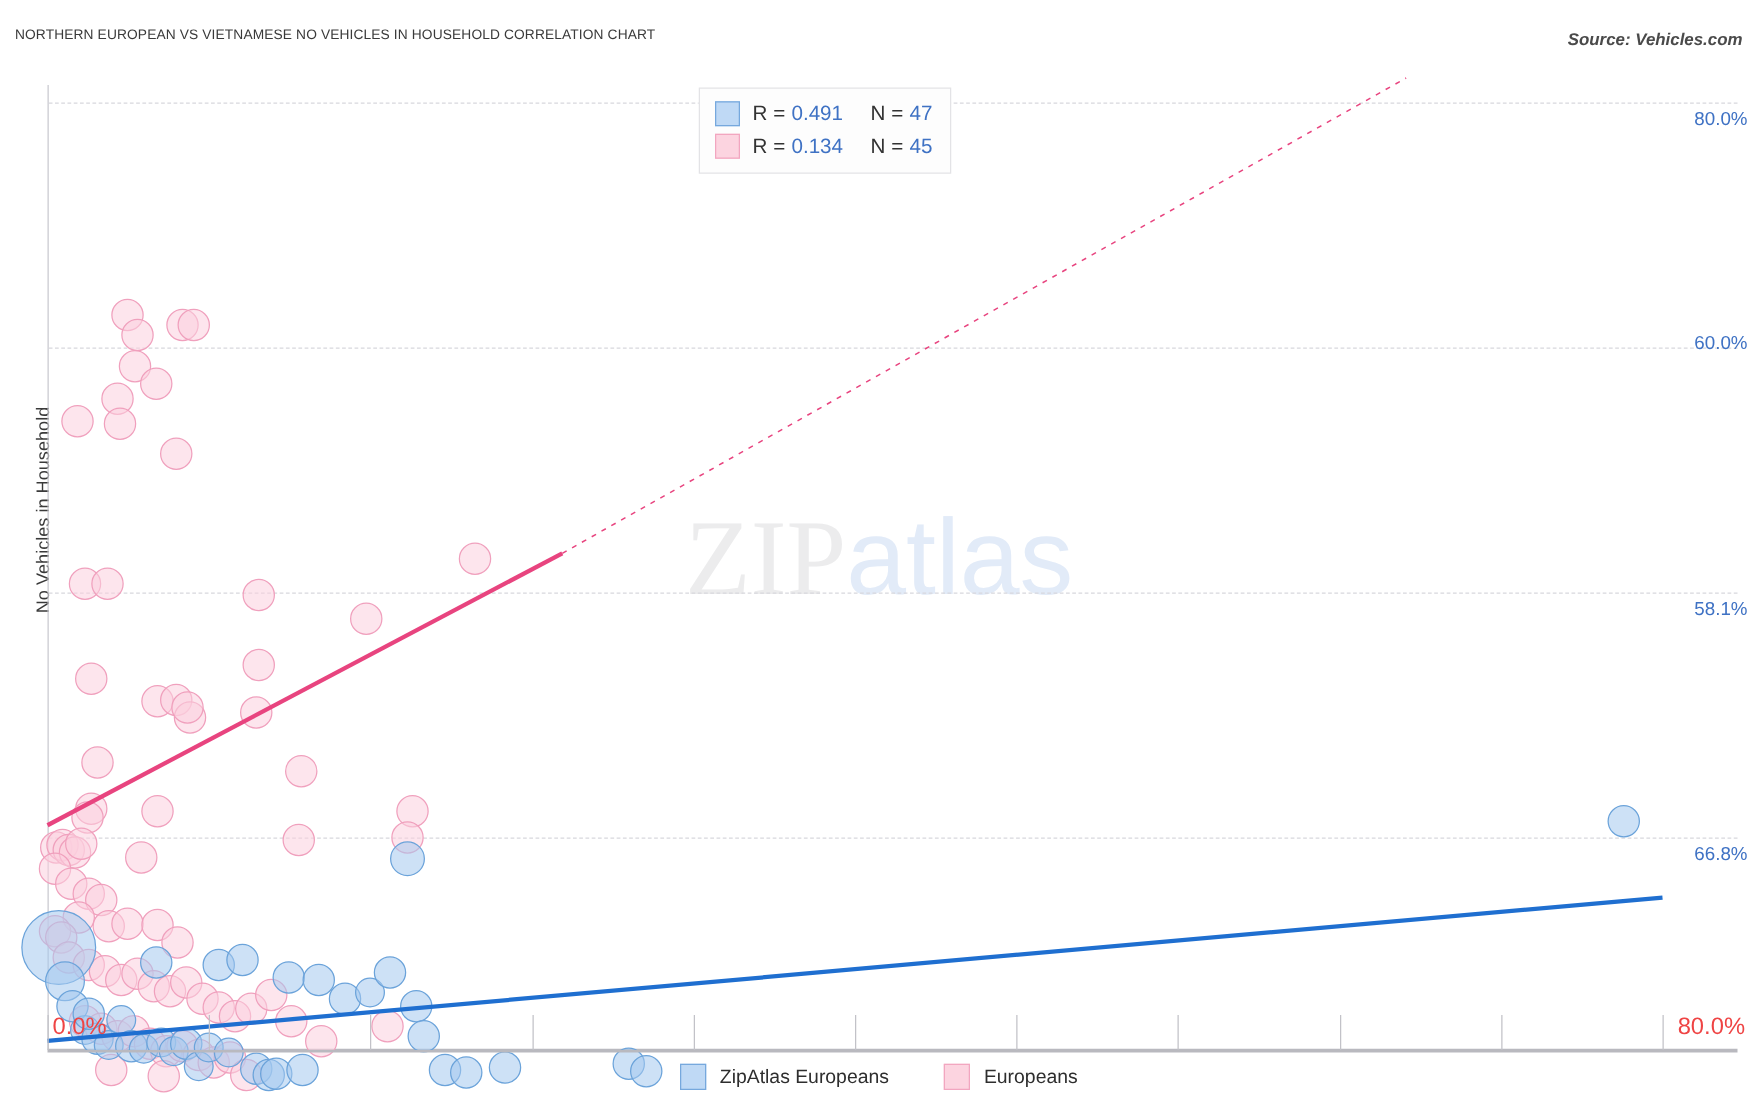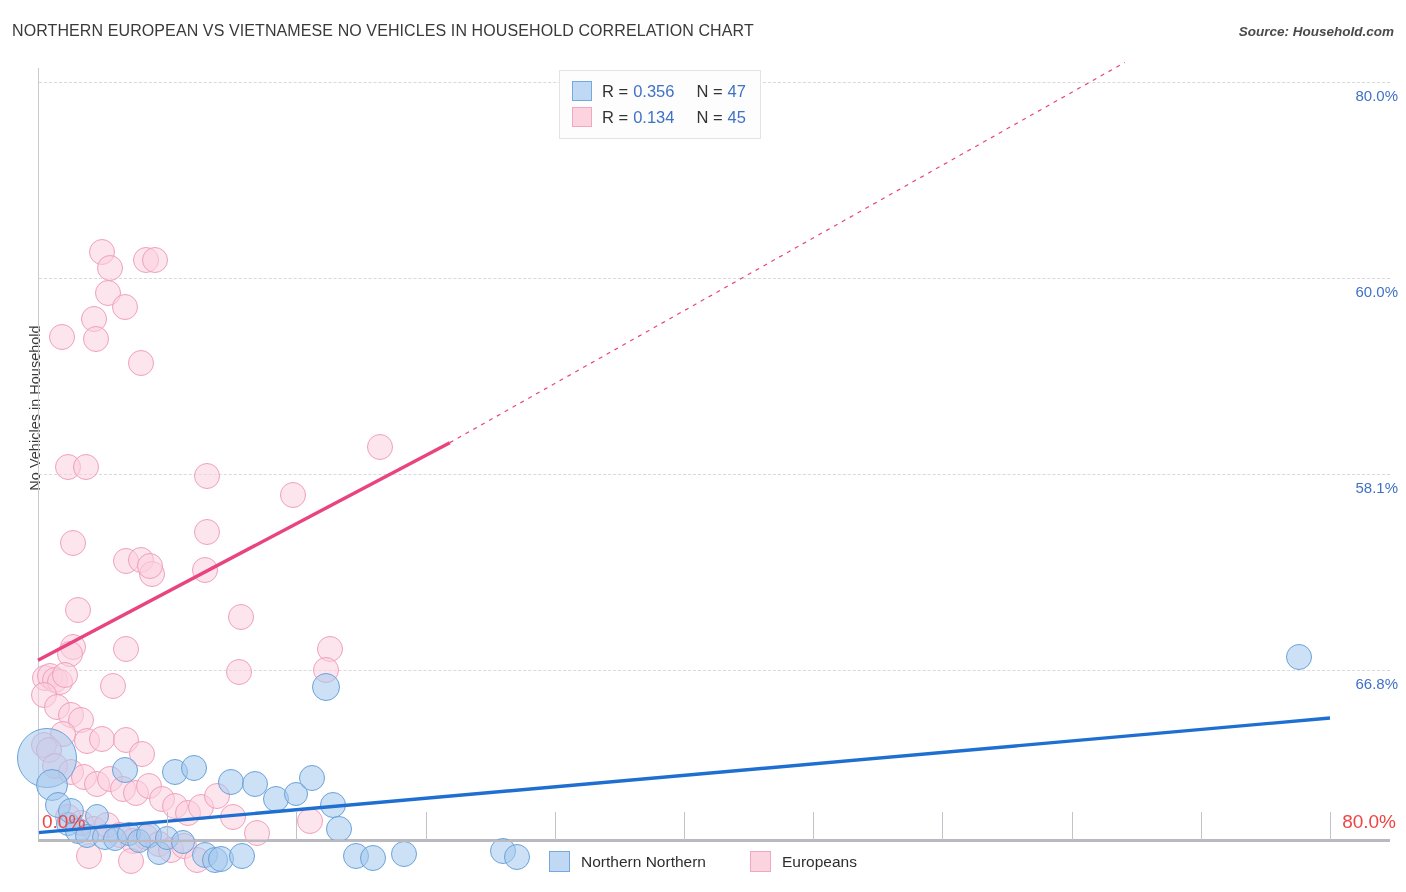--- a/index.html
+++ b/index.html
@@ -8,21 +8,21 @@
     width: 1406px; height: 892px;
     background: #ffffff;
     font-family: "Liberation Sans", sans-serif;
     overflow: hidden;
   }
   #root { position: relative; width: 1406px; height: 892px; }
 
   
   #chart-title {
     position: absolute; left: 12px; top: 22px;
-    font-size: 16px; color: #3a3a3a; letter-spacing: .1px;
+    font-size: 11px; color: #3a3a3a; letter-spacing: .1px;
     white-space: nowrap;
   }
   #source-note {
     position: absolute; right: 12px; top: 24px;
     font-size: 13.5px; font-style: italic; font-weight: bold;
     color: #4a4a4a; white-space: nowrap;
   }
 
   
   #y-axis-title {
@@ -108,24 +108,27 @@
   .series-swatch.blue { background: #bfd9f5; border: 1px solid #76a8dd; }
   .series-swatch.pink { background: #fcd4e0; border: 1px solid #f2a6c0; }
   .series-name { font-size: 15.5px; color: #2e2e2e; white-space: nowrap; }
 </style>
 </head>
 <body>
 
 <div id="root">
 
   <div id="chart-title">NORTHERN EUROPEAN VS VIETNAMESE NO VEHICLES IN HOUSEHOLD CORRELATION CHART</div>
-  <div id="source-note">Source: Household.com</div>
+  <div id="source-note">Source: Vehicles.com</div>
 
   <div id="y-axis-title">No Vehicles in Household</div>
 
+  <div id="watermark">
+    <span class="wm-zip">ZIP</span><span class="wm-atlas">atlas</span>
+  </div>
 
   <div id="plot-area">
     <div id="gridlines">
         <div class="gridline" style="top: 602px;"></div>
         <div class="gridline" style="top: 406px;"></div>
         <div class="gridline" style="top: 210px;"></div>
         <div class="gridline" style="top: 14px;"></div>
       </div>
     <div id="points-layer">
         <div class="pt pink" style="width: 26px; height: 26px; left: 22.61px; top: 268.8px;"></div>
@@ -260,50 +263,50 @@
       <div class="x-tick" style="left: 684px;"></div>
       <div class="x-tick" style="left: 813.2px;"></div>
       <div class="x-tick" style="left: 942.4px;"></div>
       <div class="x-tick" style="left: 1071.6px;"></div>
       <div class="x-tick" style="left: 1200.8px;"></div>
       <div class="x-tick" style="left: 1330px;"></div>
     </div>
   <div id="y-tick-labels">
       <div class="y-tick-label" style="top: 675px;">66.8%</div>
       <div class="y-tick-label" style="top: 479px;">58.1%</div>
-      <div class="y-tick-label" style="top: 283px;">60.0%</div>
+      <div class="y-tick-label" style="top: 266px;">60.0%</div>
       <div class="y-tick-label" style="top: 87px;">80.0%</div>
     </div>
 
   <div class="x-end-label" id="x-label-min">0.0%</div>
   <div class="x-end-label" id="x-label-max">80.0%</div>
 
   <div id="stats-legend">
       <div class="stats-row">
         <span class="swatch blue"></span>
         <span class="stats-eq">R =</span>
-        <span class="stats-val">0.356</span>
+        <span class="stats-val">0.491</span>
         <span class="stats-gap"></span>
         <span class="stats-eq">N =</span>
         <span class="stats-val">47</span>
       </div>
       <div class="stats-row">
         <span class="swatch pink"></span>
         <span class="stats-eq">R =</span>
         <span class="stats-val">0.134</span>
         <span class="stats-gap"></span>
         <span class="stats-eq">N =</span>
         <span class="stats-val">45</span>
       </div>
     </div>
 
   <div id="series-legend">
       <div class="series-item">
         <span class="series-swatch blue"></span>
-        <span class="series-name">Northern Northern</span>
+        <span class="series-name">ZipAtlas Europeans</span>
       </div>
       <div class="series-item">
         <span class="series-swatch pink"></span>
         <span class="series-name">Europeans</span>
       </div>
     </div>
 
 </div>
 
 </body></html>

